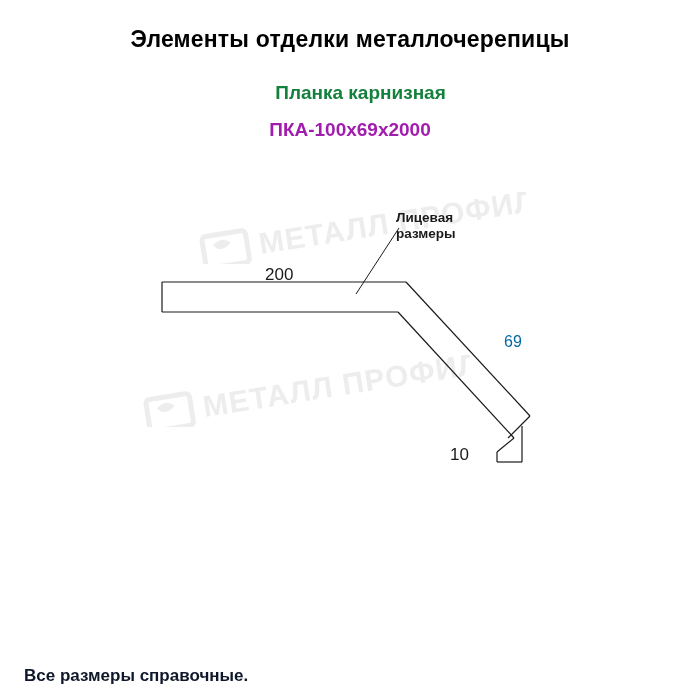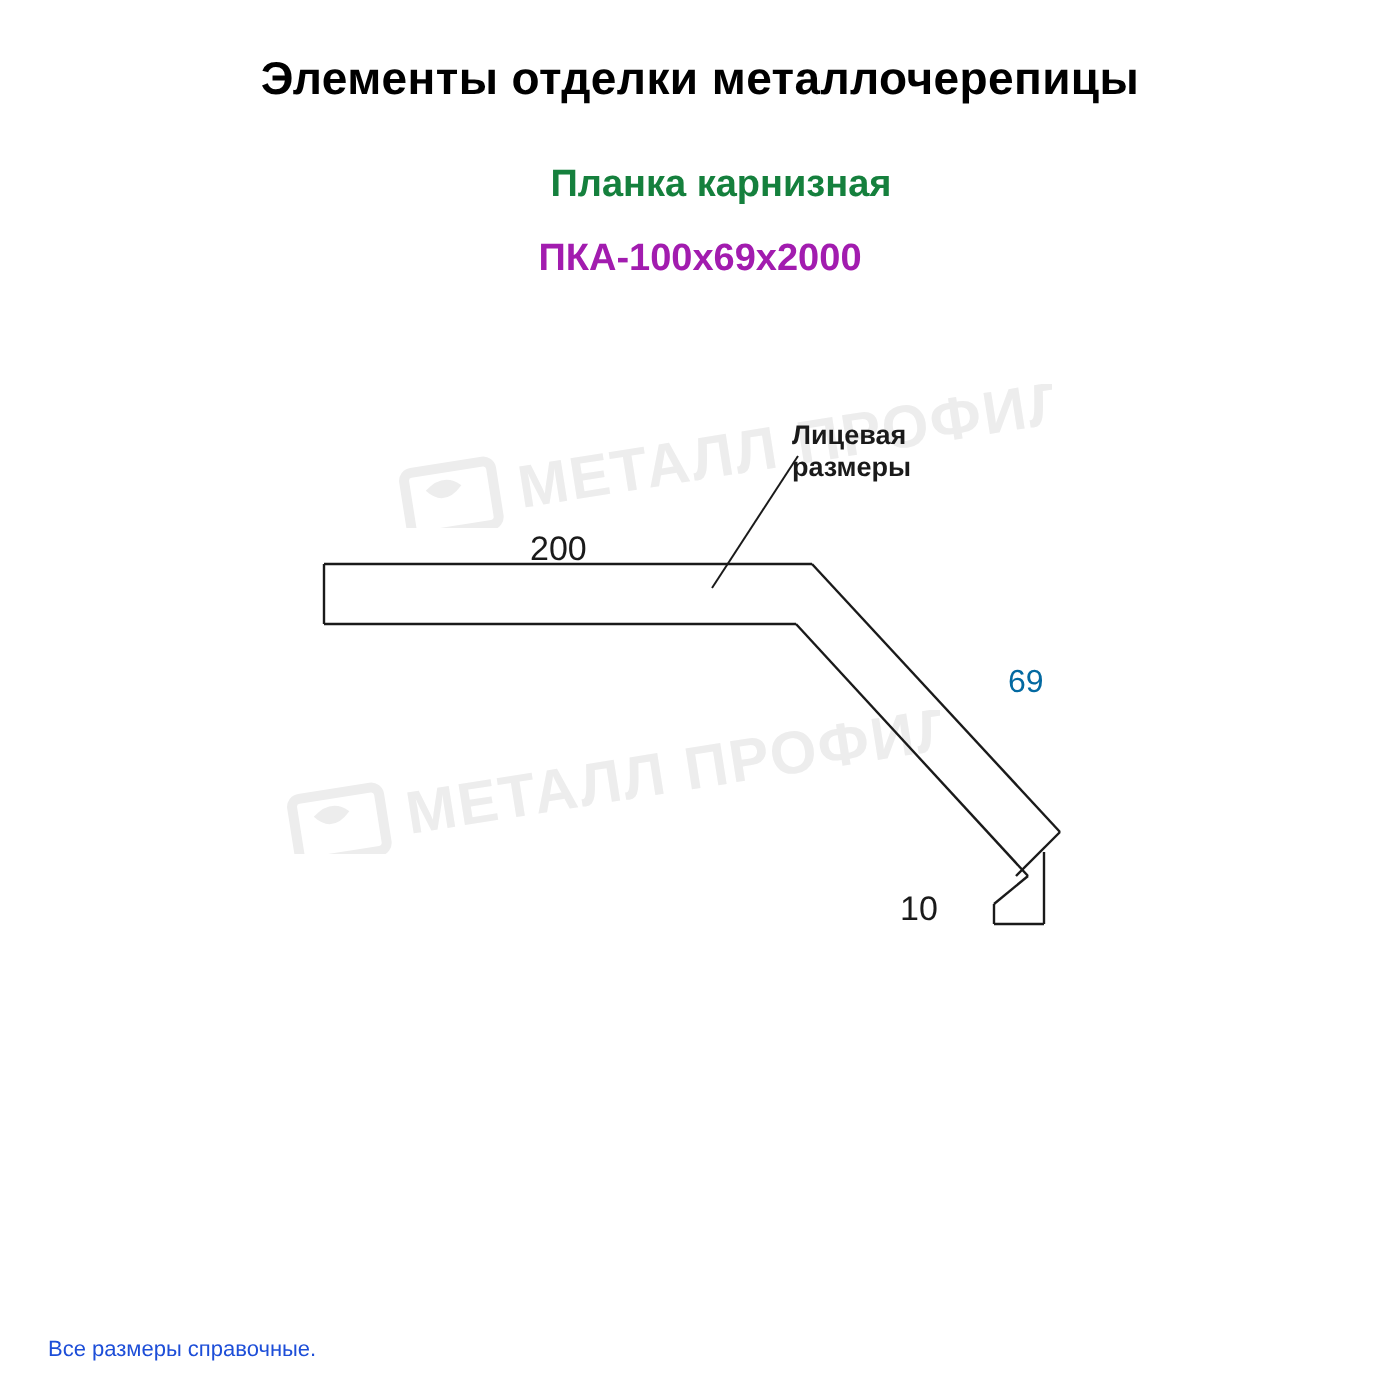--- a/index.html
+++ b/index.html
@@ -53,23 +53,24 @@
     position: absolute;
     top: 170px;
     left: 0;
     width: 700px;
     height: 380px;
   }
   .footer {
     position: absolute;
     left: 24px;
     bottom: 16px;
-    font-size: 11px;
+    font-size: 17px;
     line-height: 17px;
-    color: #1d4ed8;
+    color: #0f172a;
+    font-weight: bold;
   }
   .footer div {
     white-space: nowrap;
   }
   .wm {
     position: absolute;
     pointer-events: none;
     user-select: none;
   }
   .wm svg {

